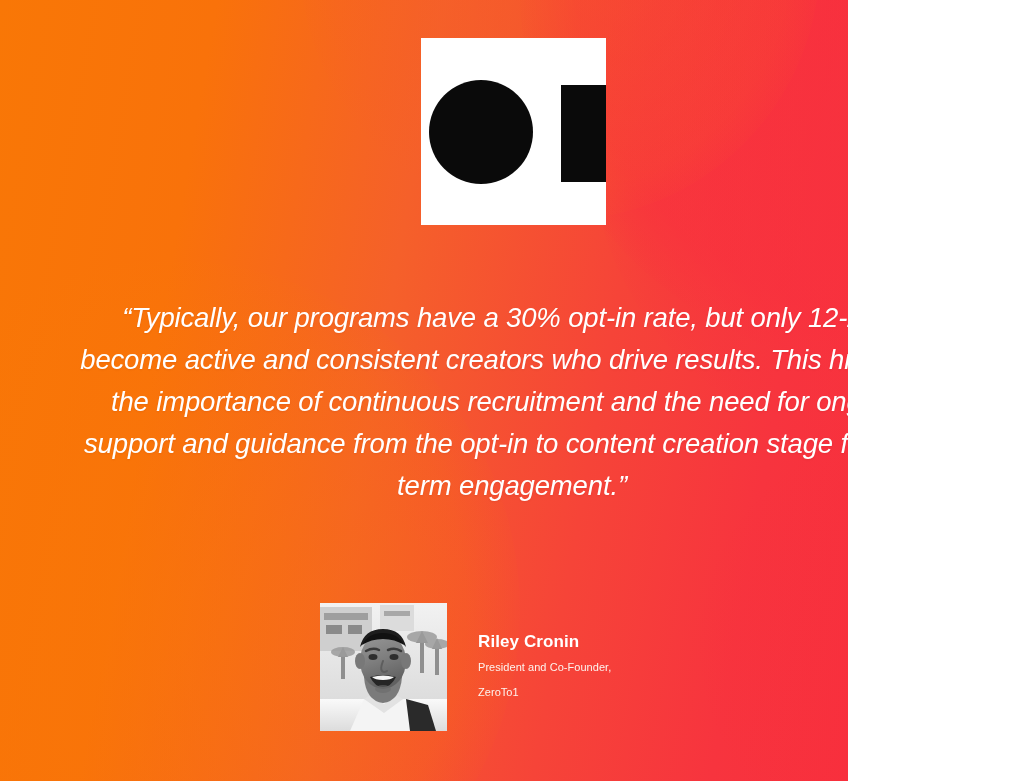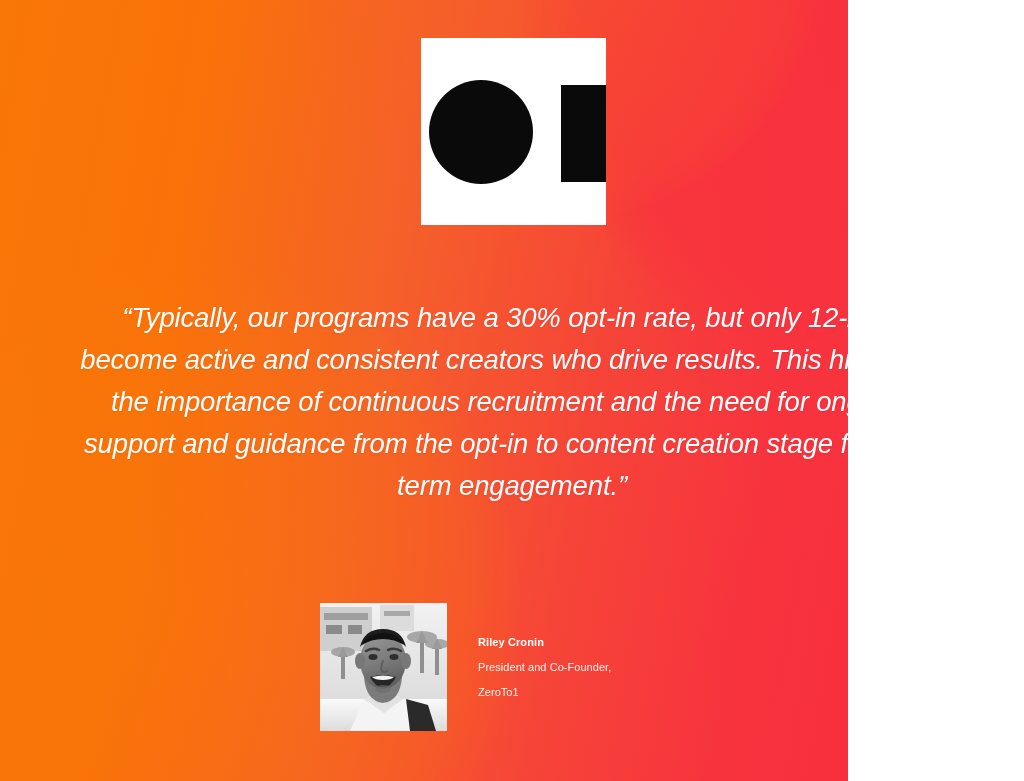--- a/index.html
+++ b/index.html
@@ -130,21 +130,21 @@
     height: 128px;
   }
 
   #attribution-text {
     position: absolute;
     left: 158px;
     top: 26px;
     color: #FFFFFF;
   }
   #person-name {
-    font-size: 11px;
+    font-size: 17px;
     font-weight: bold;
     line-height: 26px;
     letter-spacing: 0.1px;
   }
   .person-role-line {
     font-size: 11px;
     font-weight: normal;
     line-height: 25px;
     letter-spacing: 0.05px;
     color: #FDF3EE;

